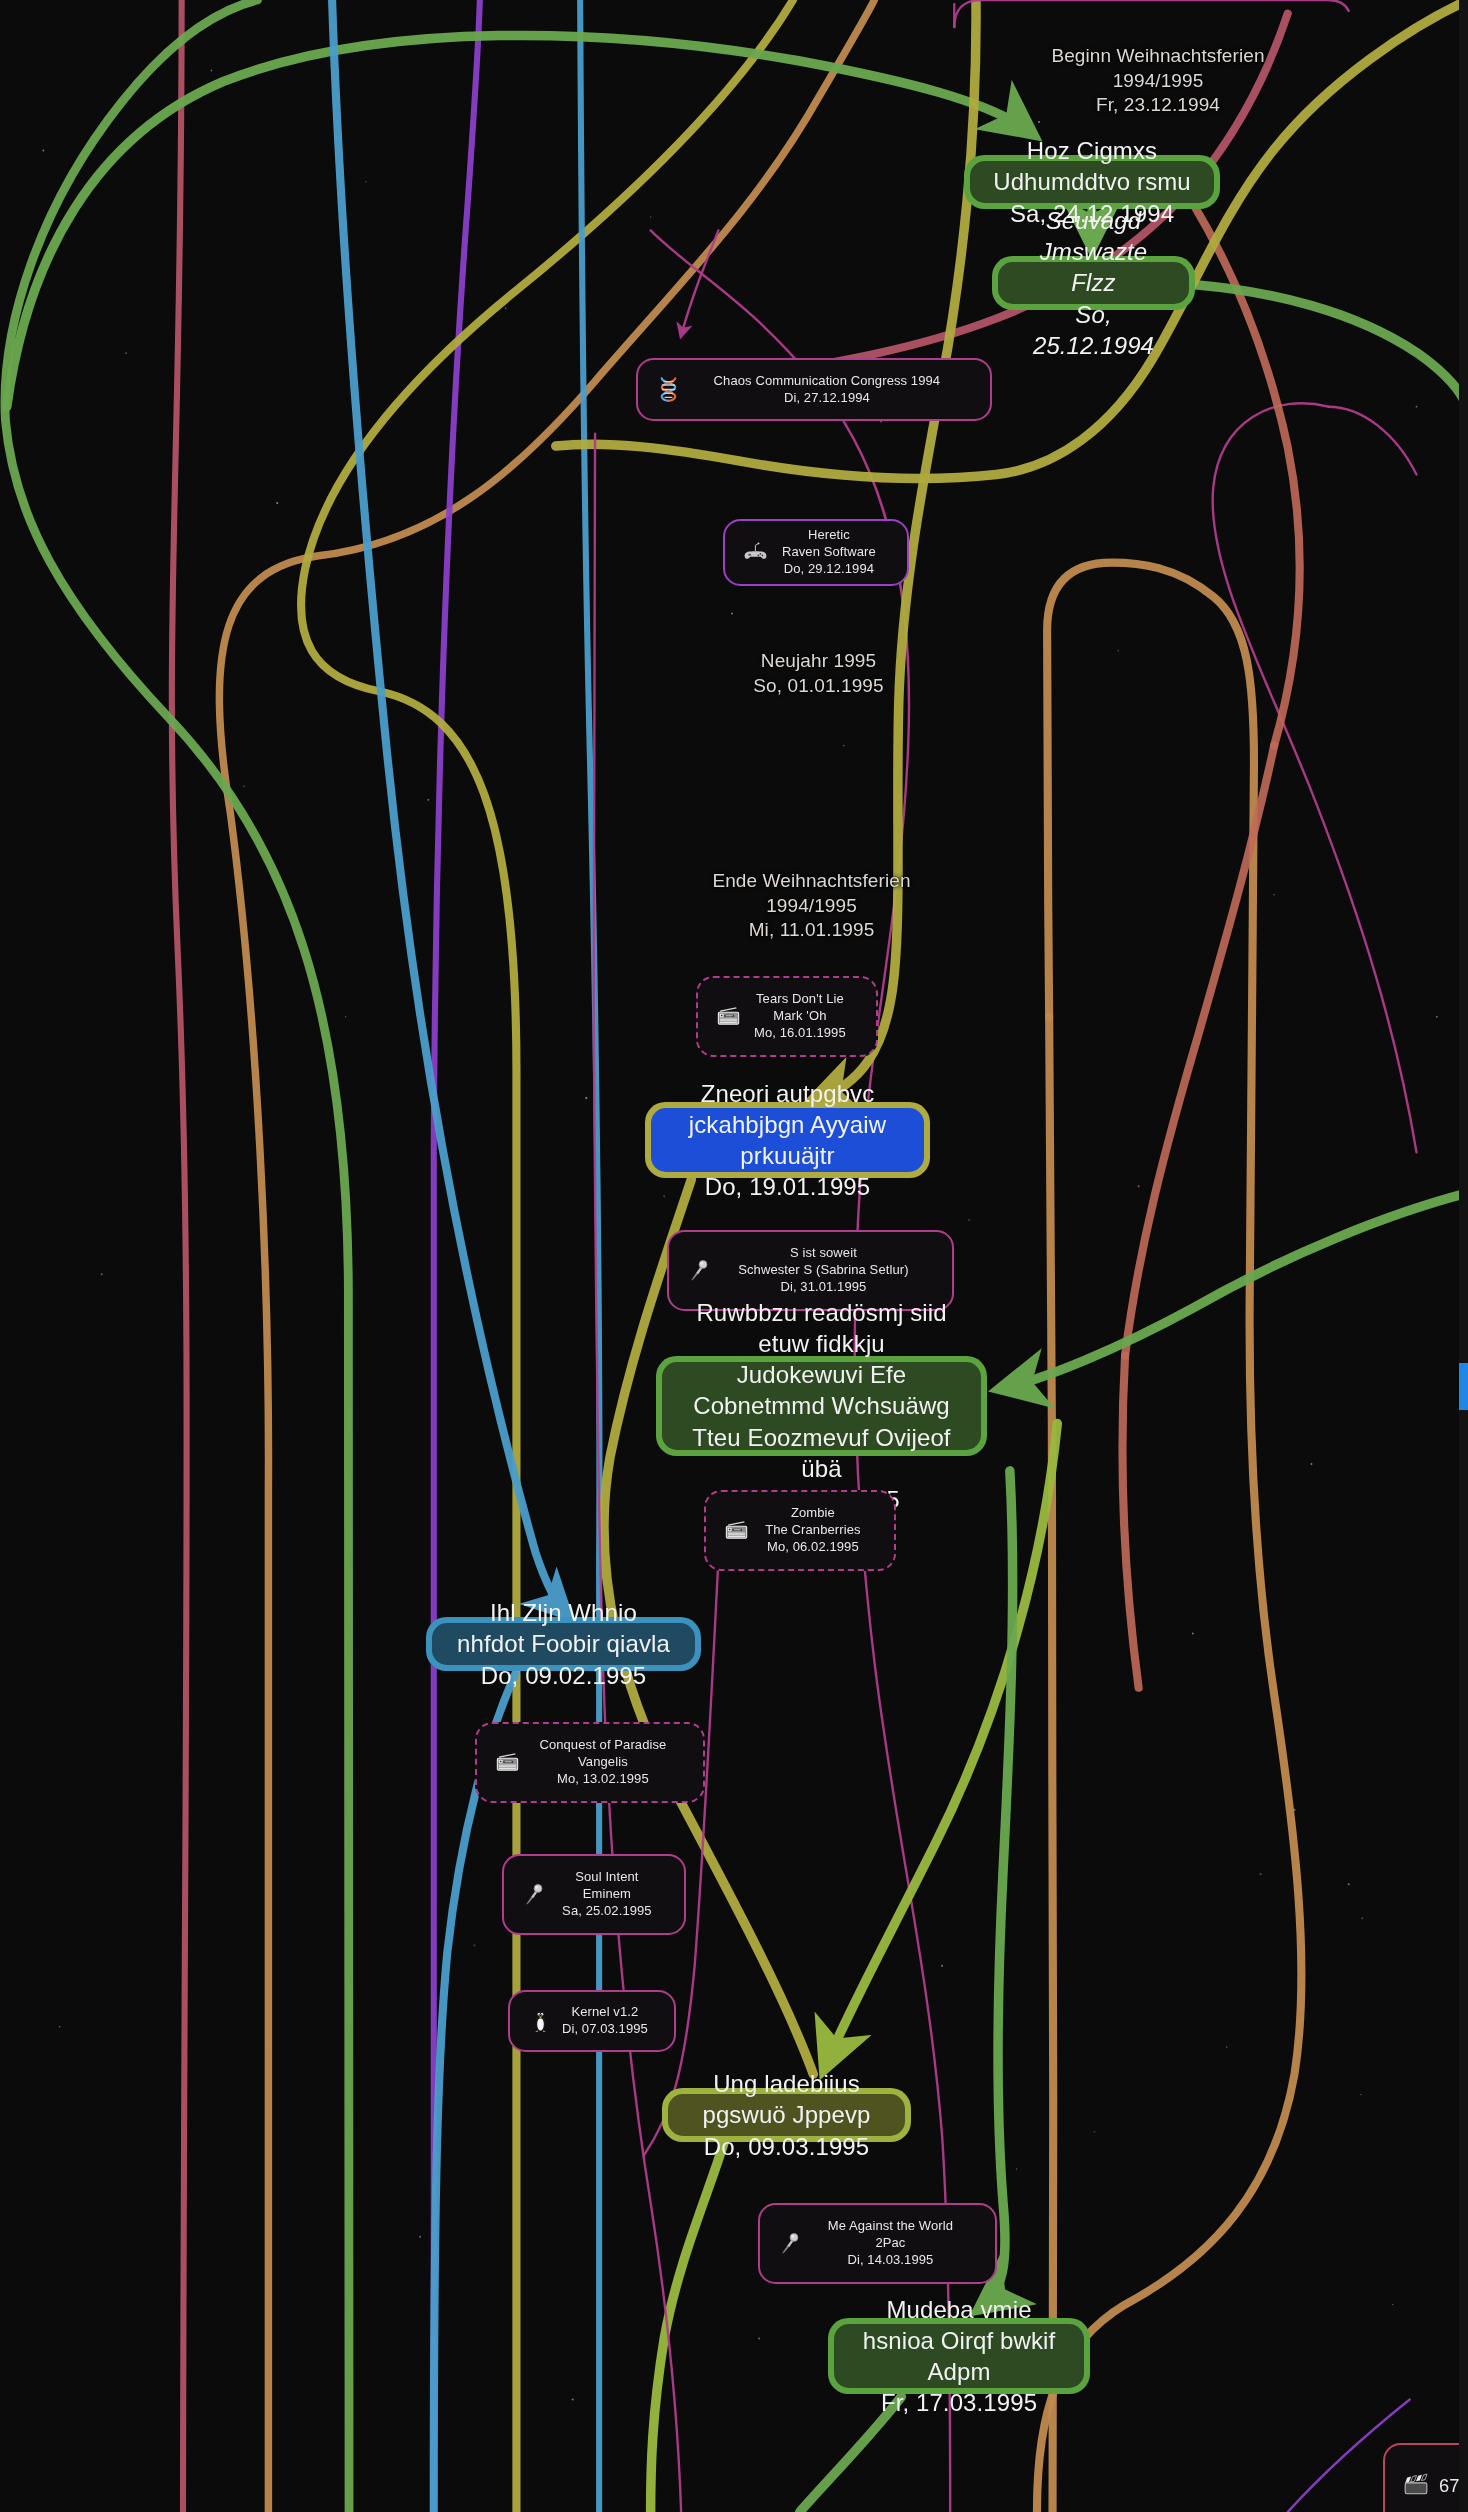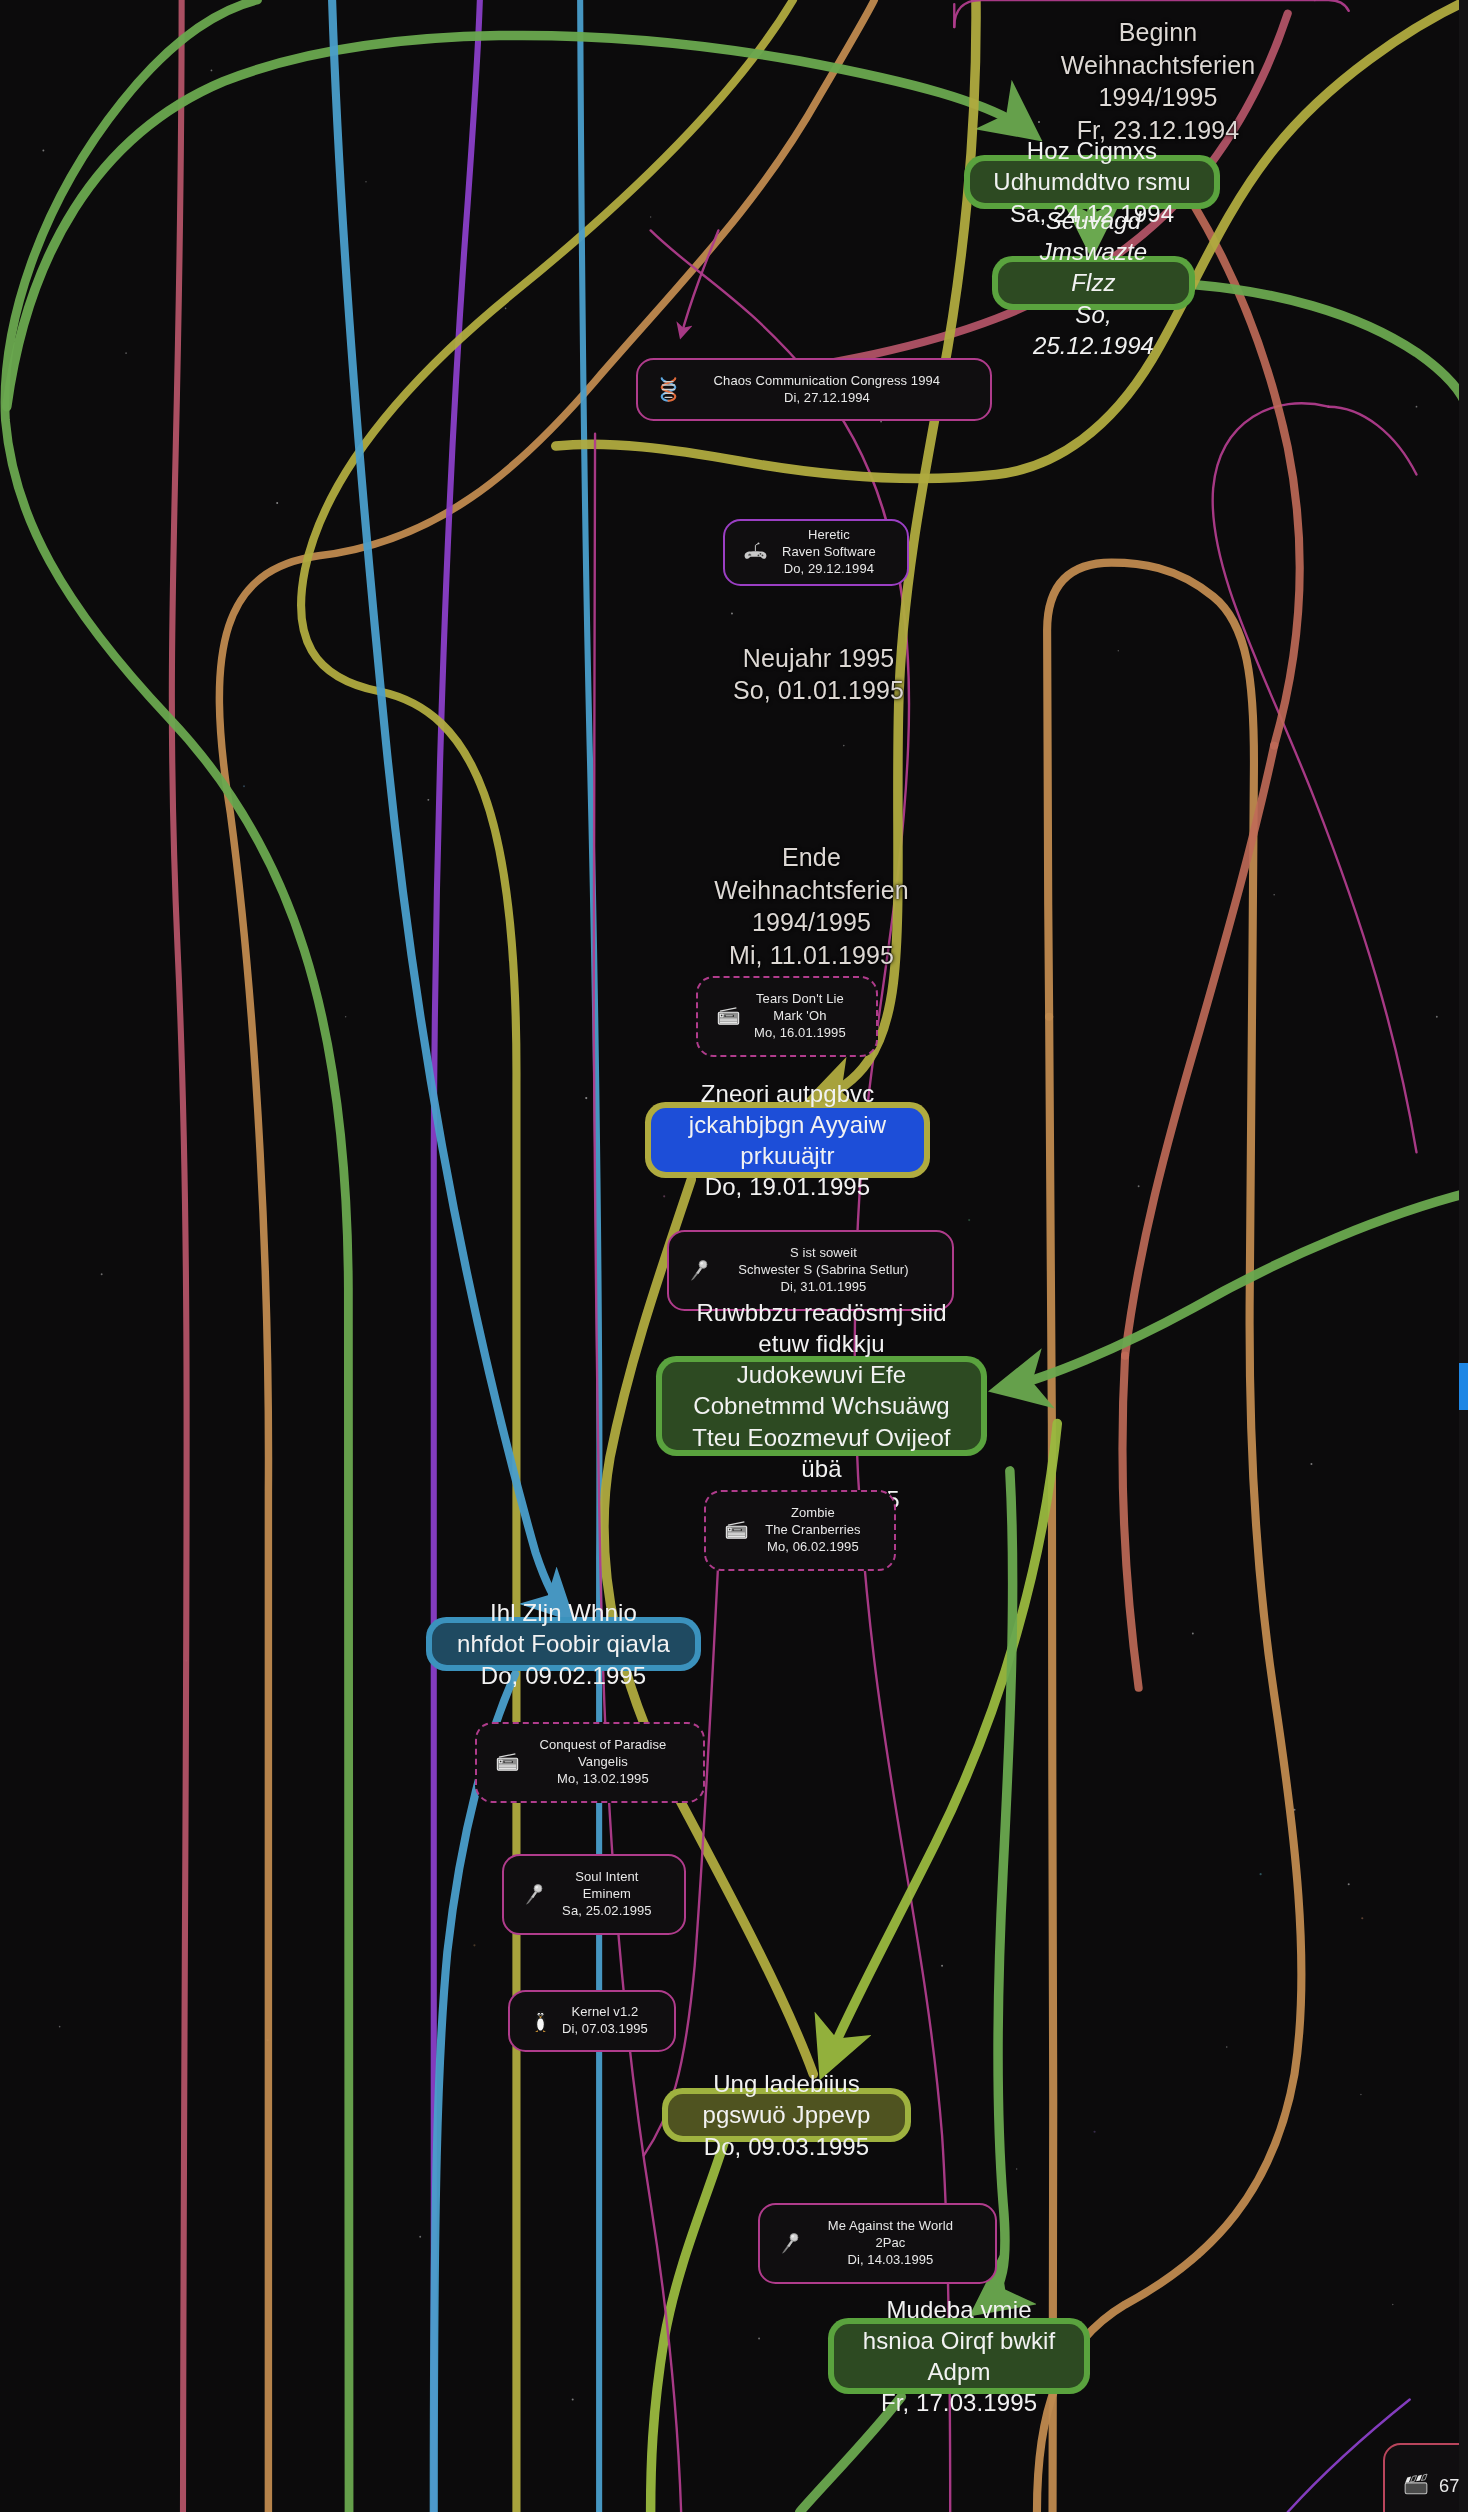--- a/index.html
+++ b/index.html
@@ -29,21 +29,21 @@
     position:absolute;
     left:15px;top:50%;transform:translateY(-50%);
     width:30px;height:30px;
     display:flex;align-items:center;justify-content:center;
     pointer-events:none;
   }
   .node .txt{display:block;width:100%;padding:0 12.2px 0 12.2px;}
 
   
   .node.plain{
-    border:0;background:transparent;font-size:25px;color:#ddd8d4;
+    border:0;background:transparent;font-size:19px;color:#ddd8d4;
     text-shadow:0 0 4.1px #000, 0 0 2px #000;
   }
 
   
   .node.outline{
     border-radius:17.6px;
     background:#100e10;
     font-size:13px;
   }
   .node.outline.solid{border-style:solid;border-width:2px;}

